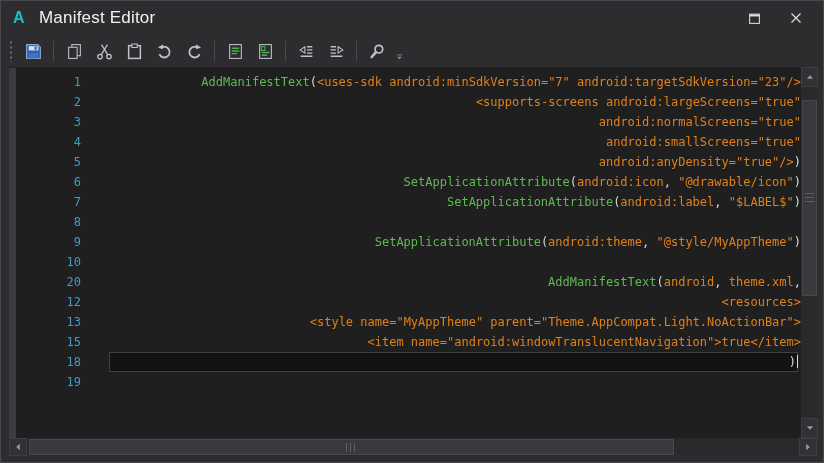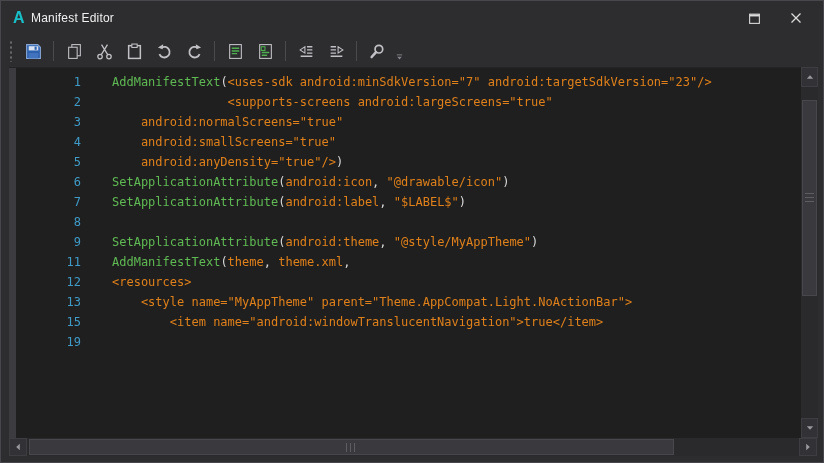--- a/index.html
+++ b/index.html
@@ -7,21 +7,21 @@
   .window{
     position:relative;width:824px;height:463px;
     background:var(--chrome,#2D2D30);
     border:1px solid #48484C;
     font-family:"Liberation Sans","DejaVu Sans",sans-serif;
     overflow:hidden;
   }
   
   .titlebar{height:34px;display:flex;align-items:center;padding-left:12px;}
   .app-logo{color:var(--logo,#17C0C9);font-weight:bold;font-size:16px;width:18px;}
-  .win-title{color:#F0F0F0;font-size:12px;flex:1;letter-spacing:.2px;}
+  .win-title{color:#F0F0F0;font-size:17px;margin-left:8px;flex:1;letter-spacing:.2px;}
   .win-btns{display:flex;align-items:center;gap:16px;margin-right:14px;}
   .win-btn{width:26px;height:24px;display:flex;align-items:center;justify-content:center;cursor:default;}
   
   .toolbar{height:32px;display:flex;align-items:center;padding-left:5px;}
   .tb-grip{width:6px;height:22px;margin:0 4px 0 2px;
     background-image:radial-gradient(circle,#68686C 1px,transparent 1.3px);
     background-size:6px 5px;background-position:center top;background-repeat:repeat-y;}
   .tb-btn{width:26px;height:26px;display:flex;align-items:center;justify-content:center;margin:0 2px;}
   .tb-btn svg{width:17px;height:17px;}
   .tb-sep{width:1px;height:20px;background:#4A4A4E;margin:0 5px;}
@@ -32,21 +32,21 @@
     width:792px;height:371px;flex:none;position:relative;
     background:var(--editor-bg,#1F1F1F);
     border-top:1px solid #232326;
     overflow:hidden;
   }
   .gutter-strip{position:absolute;left:0;top:0;width:7px;height:100%;background:var(--strip,#3C3C40);}
   .code-lines{position:absolute;left:7px;top:4px;right:0;}
   .line-row{display:flex;height:20px;line-height:20px;
     font-family:"DejaVu Sans Mono","Liberation Mono",monospace;font-size:12px;white-space:pre;}
   .line-num{width:73px;flex:none;text-align:right;padding-right:8px;color:var(--lineno,#3F9BC8);}
-  .line-code{flex:1;padding-left:23px;color:var(--punct,#D8D8D8);}
+  .line-code{flex:1;padding-left:23px;color:var(--punct,#D8D8D8);text-align:right;}
   .tok-fn{color:var(--fn,#5FBA53);}
   .tok-x{color:var(--xml,#E0801A);}
   .tok-p{color:var(--punct,#D8D8D8);}
   .line-row.current .line-code{
     background:var(--curline-bg,#131313);
     box-shadow:inset 0 0 0 1px var(--curline-border,#3F3F44);
     margin-left:20px;padding-left:3px;margin-right:3px;
   }
   .caret{display:inline-block;width:1px;height:13px;background:#DCDCDC;vertical-align:-2px;margin-left:1px;}
   
@@ -182,24 +182,26 @@
       <div class="code-lines">
           <div class="line-row"><div class="line-num">1</div><div class="line-code"><span class="tok-fn">AddManifestText</span><span class="tok-p">(</span><span class="tok-x">&lt;uses-sdk android:minSdkVersion="7" android:targetSdkVersion="23"/&gt;</span></div></div>
           <div class="line-row"><div class="line-num">2</div><div class="line-code"><span class="tok-x">                &lt;supports-screens android:largeScreens="true"</span></div></div>
           <div class="line-row"><div class="line-num">3</div><div class="line-code"><span class="tok-x">    android:normalScreens="true"</span></div></div>
           <div class="line-row"><div class="line-num">4</div><div class="line-code"><span class="tok-x">    android:smallScreens="true"</span></div></div>
           <div class="line-row"><div class="line-num">5</div><div class="line-code"><span class="tok-x">    android:anyDensity="true"/&gt;</span><span class="tok-p">)</span></div></div>
           <div class="line-row"><div class="line-num">6</div><div class="line-code"><span class="tok-fn">SetApplicationAttribute</span><span class="tok-p">(</span><span class="tok-x">android:icon</span><span class="tok-p">, </span><span class="tok-x">"@drawable/icon"</span><span class="tok-p">)</span></div></div>
           <div class="line-row"><div class="line-num">7</div><div class="line-code"><span class="tok-fn">SetApplicationAttribute</span><span class="tok-p">(</span><span class="tok-x">android:label</span><span class="tok-p">, </span><span class="tok-x">"$LABEL$"</span><span class="tok-p">)</span></div></div>
           <div class="line-row"><div class="line-num">8</div><div class="line-code"></div></div>
           <div class="line-row"><div class="line-num">9</div><div class="line-code"><span class="tok-fn">SetApplicationAttribute</span><span class="tok-p">(</span><span class="tok-x">android:theme</span><span class="tok-p">, </span><span class="tok-x">"@style/MyAppTheme"</span><span class="tok-p">)</span></div></div>
-          <div class="line-row"><div class="line-num">11</div><div class="line-code"><span class="tok-fn">AddManifestText</span><span class="tok-p">(</span><span class="tok-x">theme</span><span class="tok-p">, </span><span class="tok-x">theme.xml</span><span class="tok-p">,</span></div></div>
+          <div class="line-row"><div class="line-num">10</div><div class="line-code"></div></div>
+          <div class="line-row"><div class="line-num">20</div><div class="line-code"><span class="tok-fn">AddManifestText</span><span class="tok-p">(</span><span class="tok-x">android</span><span class="tok-p">, </span><span class="tok-x">theme.xml</span><span class="tok-p">,</span></div></div>
           <div class="line-row"><div class="line-num">12</div><div class="line-code"><span class="tok-x">&lt;resources&gt;</span></div></div>
           <div class="line-row"><div class="line-num">13</div><div class="line-code"><span class="tok-x">    &lt;style name="MyAppTheme" parent="Theme.AppCompat.Light.NoActionBar"&gt;</span></div></div>
           <div class="line-row"><div class="line-num">15</div><div class="line-code"><span class="tok-x">        &lt;item name="android:windowTranslucentNavigation"&gt;true&lt;/item&gt;</span></div></div>
+          <div class="line-row current"><div class="line-num">18</div><div class="line-code"><span class="tok-p">)</span><span class="caret"></span></div></div>
           <div class="line-row"><div class="line-num">19</div><div class="line-code"></div></div>
         </div>
     </div>
 
     <div class="vscroll">
       <div class="vs-btn">
         <svg width="10" height="10" viewBox="0 0 10 10">
             <path d="M1.8 6.8 L5 3.2 L8.2 6.8 Z" fill="#9A9A9E"></path>
           </svg>
       </div>

